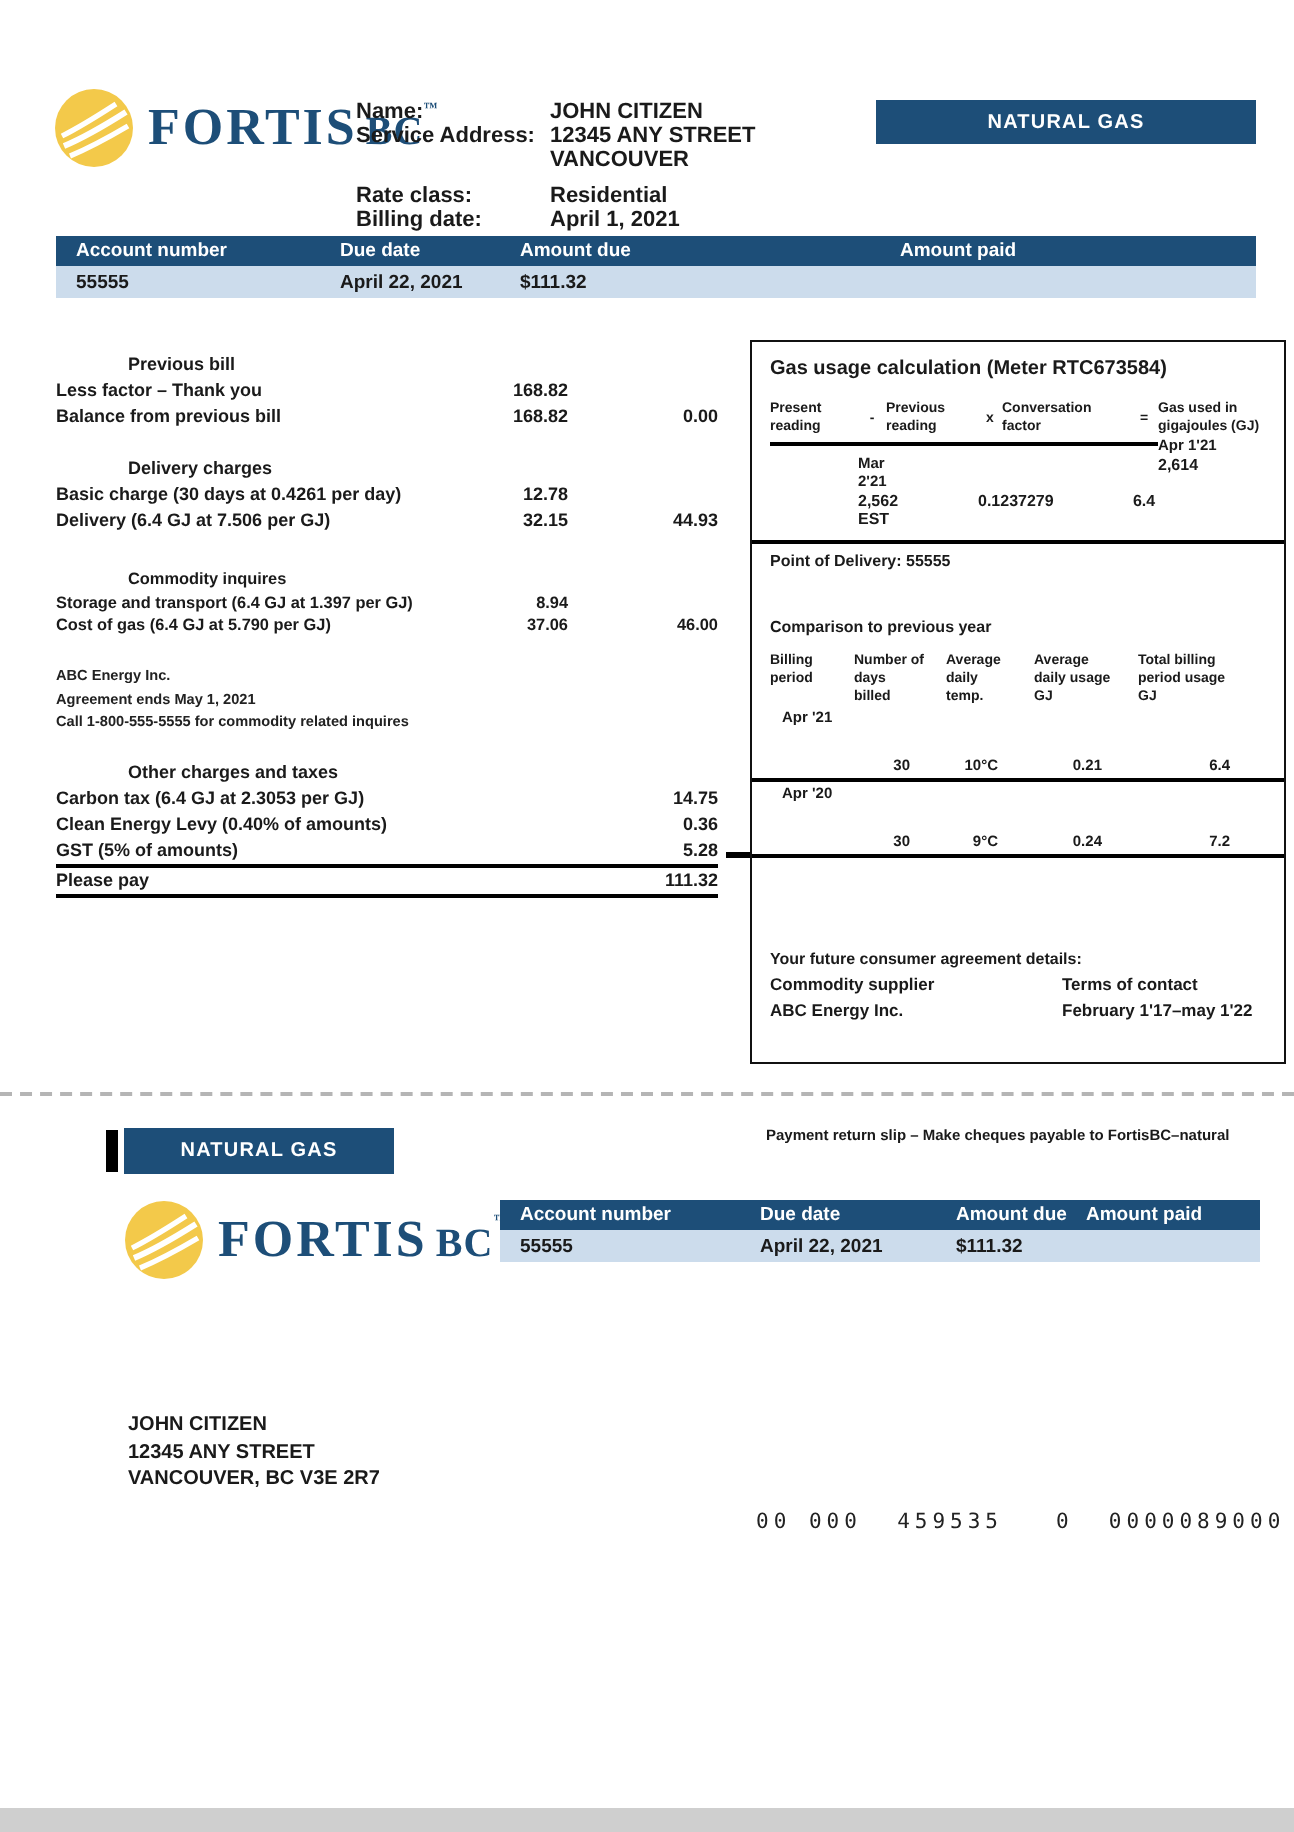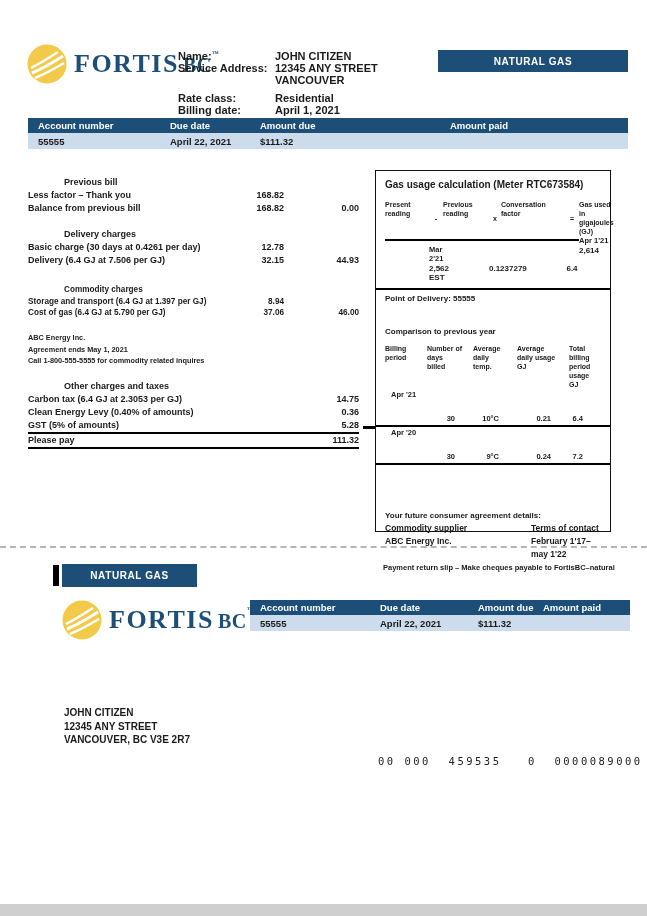--- a/index.html
+++ b/index.html
@@ -47,21 +47,21 @@
   .crow .amt { text-align:right; }
   #sec-previous { top:176px; }
   #sec-delivery { top:228px; }
   #sec-commodity { top:284px; font-size:8.2px; line-height:11.5px; }
   #sec-note { top:332px; font-size:7.3px; line-height:11.5px; font-weight:700; color:#222; }
   #sec-other { top:380px; }
   .crow.gst { border-bottom:2px solid #000; }
   .crow.pay { border-bottom:2.5px solid #000; }
 
   
-  #gas-box { position:absolute; left:375px; top:170px; width:236px; height:362px; border:1.6px solid #111; padding:8px 9px; }
+  #gas-box { position:absolute; left:375px; top:170px; width:268px; height:362px; border:1.6px solid #111; padding:8px 9px; }
   .gas-title { font-size:10px; font-weight:700; margin-bottom:10px; white-space:nowrap; }
   .meter-grid { display:grid; grid-template-columns:44px 14px 46px 12px 64px 14px 1fr; font-size:7px; line-height:9px; font-weight:700; }
   .meter-grid .op { align-self:center; text-align:center; }
   .meter-underline { grid-column:1/7; border-bottom:2px solid #000; margin:3px 0 4px; }
   .meter-grid .val { font-size:7.5px; }
   .meter-grid .num { font-size:8px; margin-top:1px; }
   .m-conv { text-align:right; padding-right:4px; }
   .m-gas  { text-align:center; }
   .box-divider { border-top:2px solid #000; margin:6px -9px 0; }
   .pod { font-size:8px; font-weight:700; padding-top:4px; }
@@ -172,21 +172,21 @@
       <span class="amt"></span>
     </div>
     <div class="crow">
       <span class="lbl">Delivery (6.4 GJ at 7.506 per GJ)</span>
       <span class="amt">32.15</span>
       <span class="amt">44.93</span>
     </div>
   </div>
 
   <div class="sec" id="sec-commodity">
-    <div class="sec-title">Commodity charges</div>
+    <div class="sec-title">Commodity inquires</div>
     <div class="crow">
       <span class="lbl">Storage and transport (6.4 GJ at 1.397 per GJ)</span>
       <span class="amt">8.94</span>
       <span class="amt"></span>
     </div>
     <div class="crow">
       <span class="lbl">Cost of gas (6.4 GJ at 5.790 per GJ)</span>
       <span class="amt">37.06</span>
       <span class="amt">46.00</span>
     </div>

